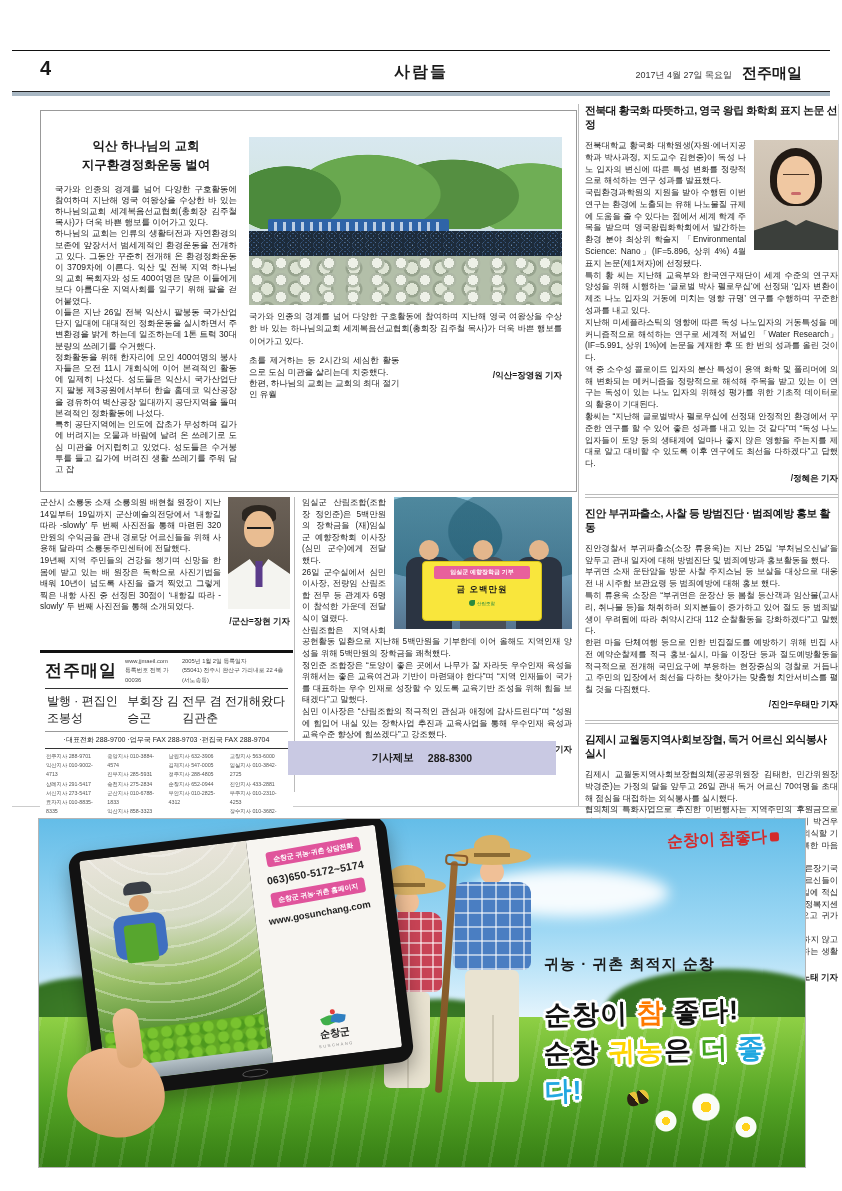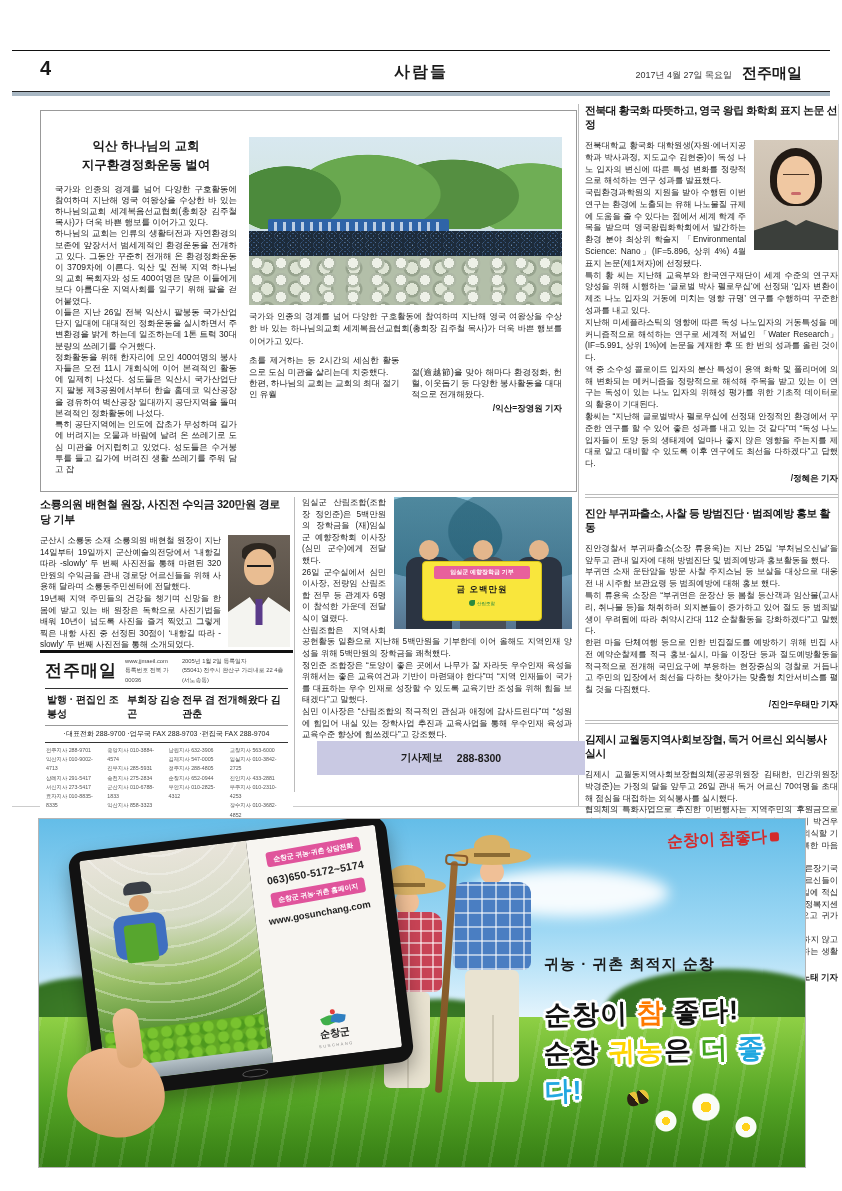--- a/index.html
+++ b/index.html
@@ -71,29 +71,29 @@
       radial-gradient(ellipse 140px 80px at 78% 26%, rgba(22,78,100,.45) 0 60%, transparent 61%); }
   .im-man { position:absolute; bottom:0; width:46px; height:72px; background:#2b3442; border-radius:12px 12px 0 0; }
   .im-man.gray { background:#4a4f57; }
   .im-face { position:absolute; top:-17px; left:50%; transform:translateX(-50%); width:20px; height:20px; background:#e3b68c; border-radius:50%; }
   .im-board { position:absolute; left:28px; bottom:8px; width:120px; height:60px; background:#f9e63c; border:1px solid #d8c416; border-radius:4px; text-align:center; padding:4px 3px; z-index:2; }
   .im-strip { background:#e8609c; color:#fff; font-size:6px; font-weight:bold; border-radius:2px; padding:2px 0; margin:0 8px; }
   .im-amt { font-size:8.5px; font-weight:bold; margin-top:5px; letter-spacing:1px; }
   .im-logo-row { margin-top:4px; font-size:4.5px; color:#2c8a3e; display:flex; justify-content:center; align-items:center; gap:2px; }
   .im-logo-mark { width:6px; height:6px; background:#2c8a3e; border-radius:50% 0 50% 50%; display:inline-block; }
 
-  .jebo { position:absolute; left:317px; top:741px; width:268px; height:34px; background:#c9c9e3; display:flex; align-items:center; justify-content:center; gap:14px; font-size:10.5px; font-weight:bold; }
+  .jebo { position:absolute; left:288px; top:741px; width:268px; height:34px; background:#c9c9e3; display:flex; align-items:center; justify-content:center; gap:14px; font-size:10.5px; font-weight:bold; }
 
   
   .masthead { position:absolute; left:40px; top:650px; width:253px; border-top:3px solid #111; border-bottom:3px solid #111; background:#fff; font-size:6px; padding:4px 5px 3px; }
   .mh-top { display:flex; gap:8px; align-items:center; border-bottom:1px solid #333; padding-bottom:3px; }
   .mh-logo { font-size:17px; font-weight:bold; letter-spacing:1px; }
   .mh-info { flex:1; display:flex; gap:8px; }
   .mh-info-col { font-size:5.8px; color:#444; line-height:1.6; white-space:pre-line; }
-  .mh-people { display:flex; justify-content:space-between; padding:4px 2px; font-size:10px; font-weight:bold; }
+  .mh-people { display:flex; justify-content:space-between; padding:4px 2px; font-size:12px; font-weight:normal; }
   .mh-phones { text-align:center; font-size:7px; border-top:1px solid #999; border-bottom:1px solid #333; padding:3px 0; }
   .mh-branches { display:flex; gap:4px; padding:3px 1px; }
   .mh-bcol { flex:1; font-size:5.3px; color:#555; line-height:1.75; white-space:pre-line; }
   .mh-footer { border-top:1px solid #333; padding:3px 1px 1px; font-size:6.3px; color:#222; }
 
   
   .right-col { position:absolute; left:585px; top:104px; width:253px; }
   .r-art { overflow:hidden; }
   .r-title { font-size:10.8px; font-weight:bold; margin-bottom:8px; letter-spacing:-0.4px; }
   .r-body { font-size:8.3px; line-height:1.42; text-align:justify; white-space:pre-line; }
@@ -216,35 +216,33 @@
         <div class="pc-trees"></div>
         <div class="pc-banner"></div>
         <div class="pc-crowd"></div>
         <div class="pc-bags"></div>
       </div>
       <div class="main-caption">국가와 인종의 경계를 넘어 다양한 구호활동에 참여하며 지난해 영국 여왕상을 수상한 바 있는 하나님의교회 세계복음선교협회(총회장 김주철 목사)가 더욱 바쁜 행보를 이어가고 있다.</div>
       <div class="main-cont">
         <div class="cont-col">초를 제거하는 등 2시간의 세심한 활동으로 도심 미관을 살리는데 치중했다.
 한편, 하나님의 교회는 교회의 최대 절기인 유월</div>
         <div class="cont-col">
-          <span>절(逾越節)을 맞아 해마다 환경정화, 헌혈, 이웃돕기 등 다양한 봉사활동을 대대적으로 전개해왔다.</span>
           <div class="byline">/익산=장영원 기자</div>
         </div>
       </div>
     </div>
   </div>
 </div>
 
 <div class="vline-mid"></div>
 <div class="vline-right"></div>
 <div class="vline-bl"></div>
 <div class="hline-bottom"></div>
 
 <div class="soryong">
-  <div class="art-title">소룡의원 배현철 원장, 사진전 수익금 320만원 경로당 기부</div>
   <div>
     <div class="photo-doc">
       <div class="doc-hair"></div>
       <div class="doc-face"></div>
       <div class="doc-glasses"></div>
       <div class="doc-coat"></div>
       <div class="doc-tie"></div>
     </div>
     <div class="art-body">군산시 소룡동 소재 소룡의원 배현철 원장이 지난 14일부터 19일까지 군산예술의전당에서 ‘내항길 따라 -slowly’ 두 번째 사진전을 통해 마련된 320만원의 수익금을 관내 경로당 어르신들을 위해 사용해 달라며 소룡동주민센터에 전달했다.
 19년째 지역 주민들의 건강을 챙기며 신망을 한 몸에 받고 있는 배 원장은 독학으로 사진기법을 배워 10년이 넘도록 사진을 즐겨 찍었고 그렇게 찍은 내항 사진 중 선정된 30점이 ‘내항길 따라 -slowly’ 두 번째 사진전을 통해 소개되었다.</div>

